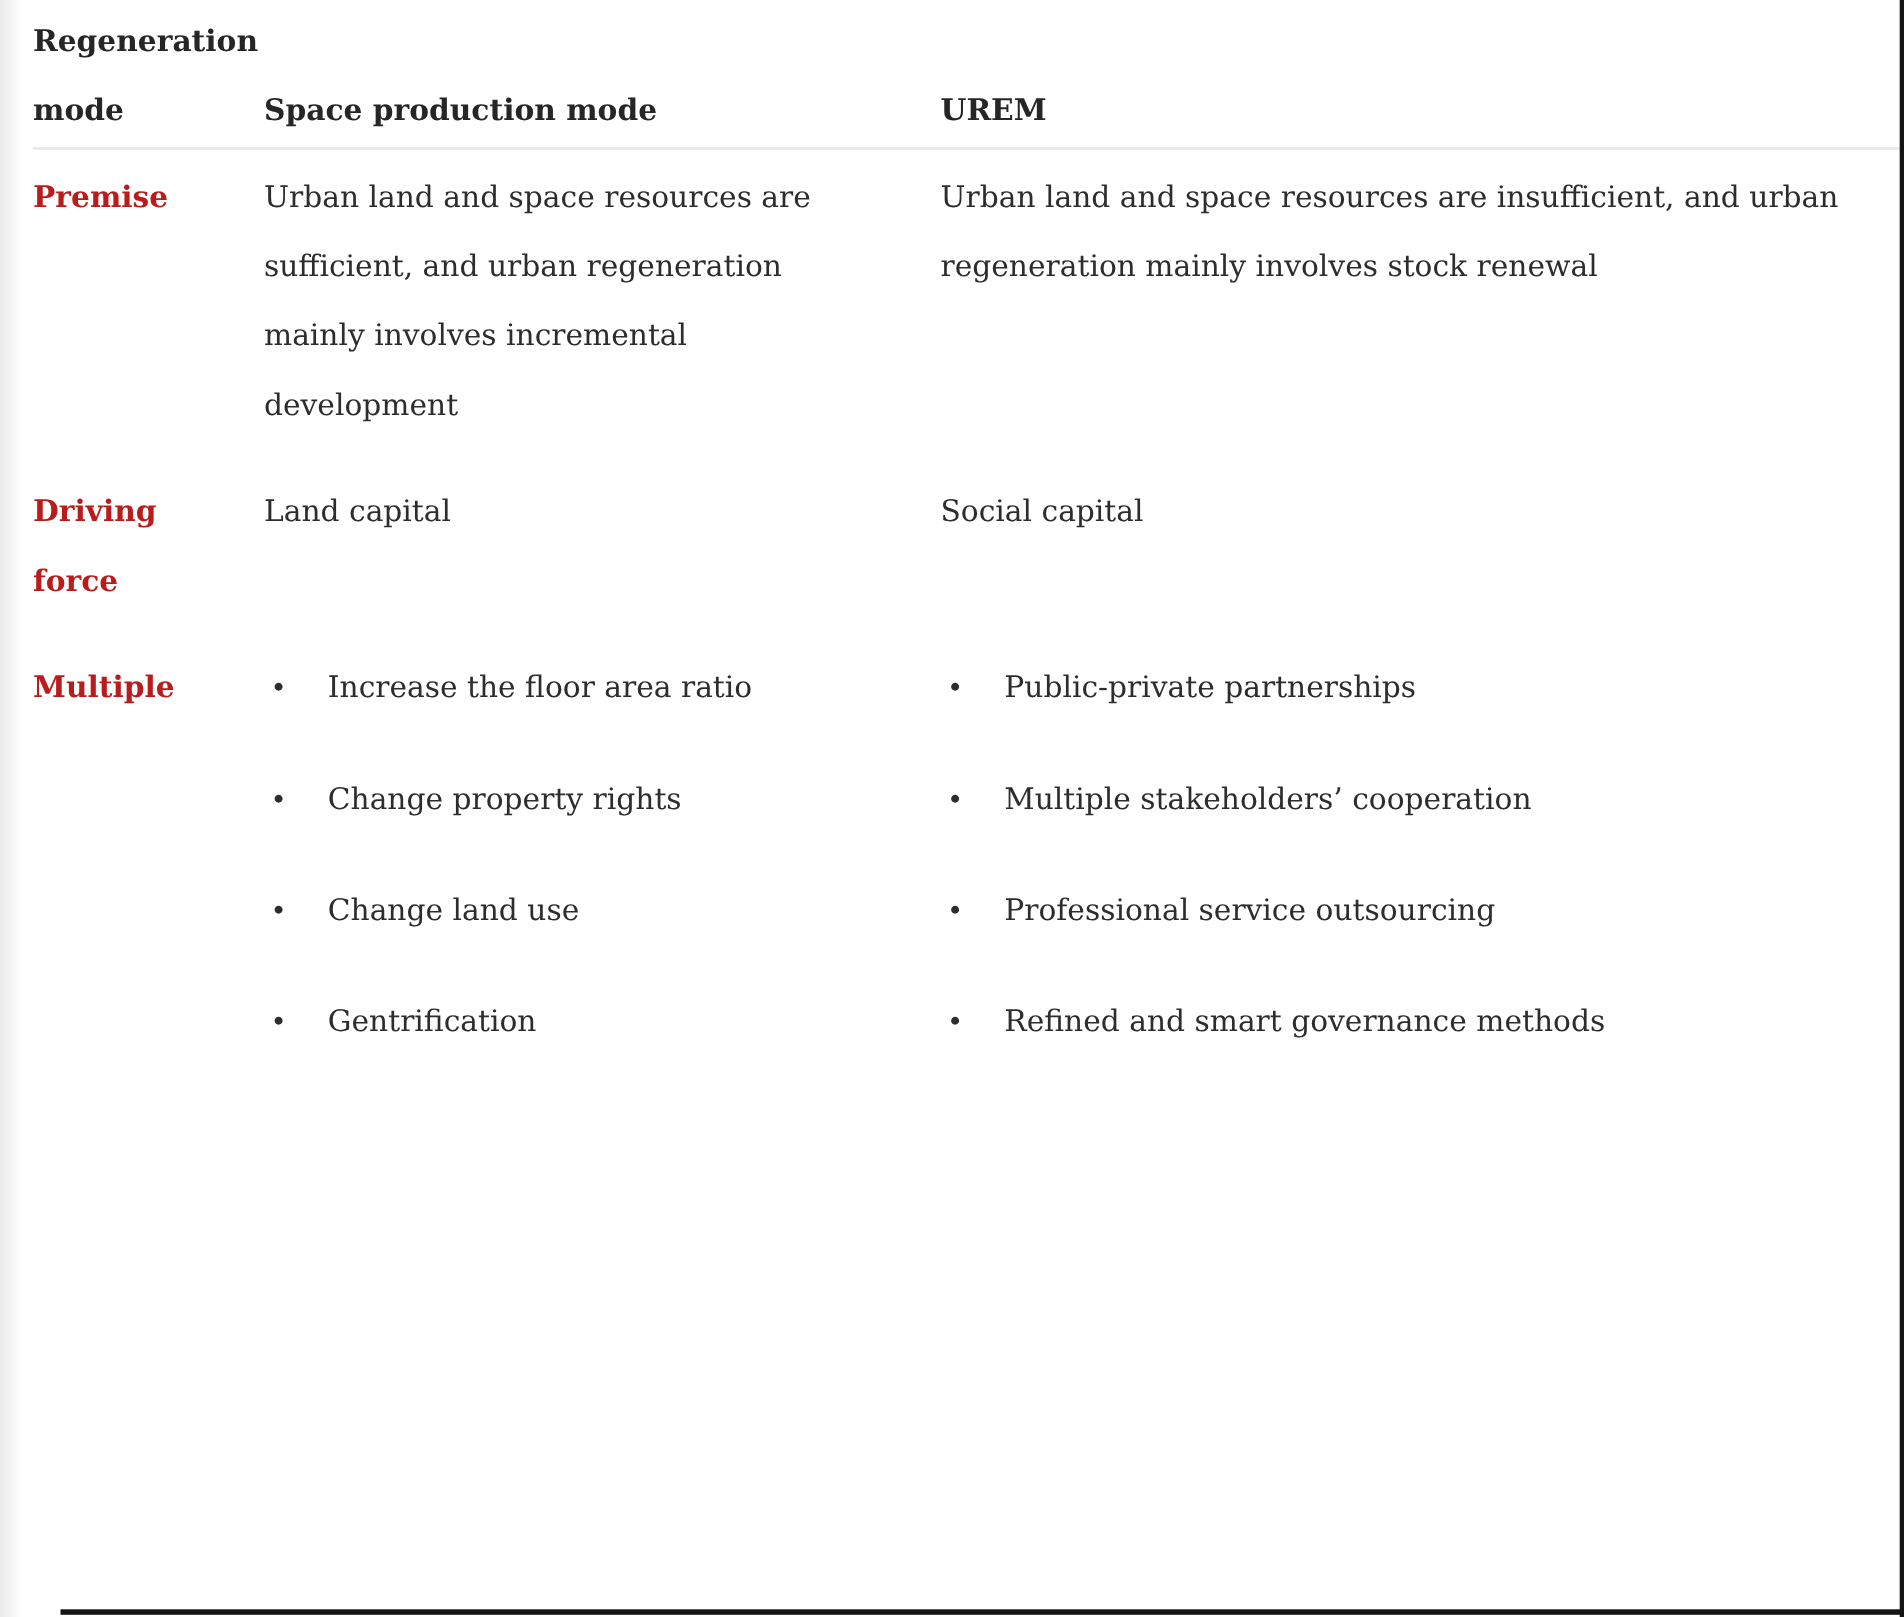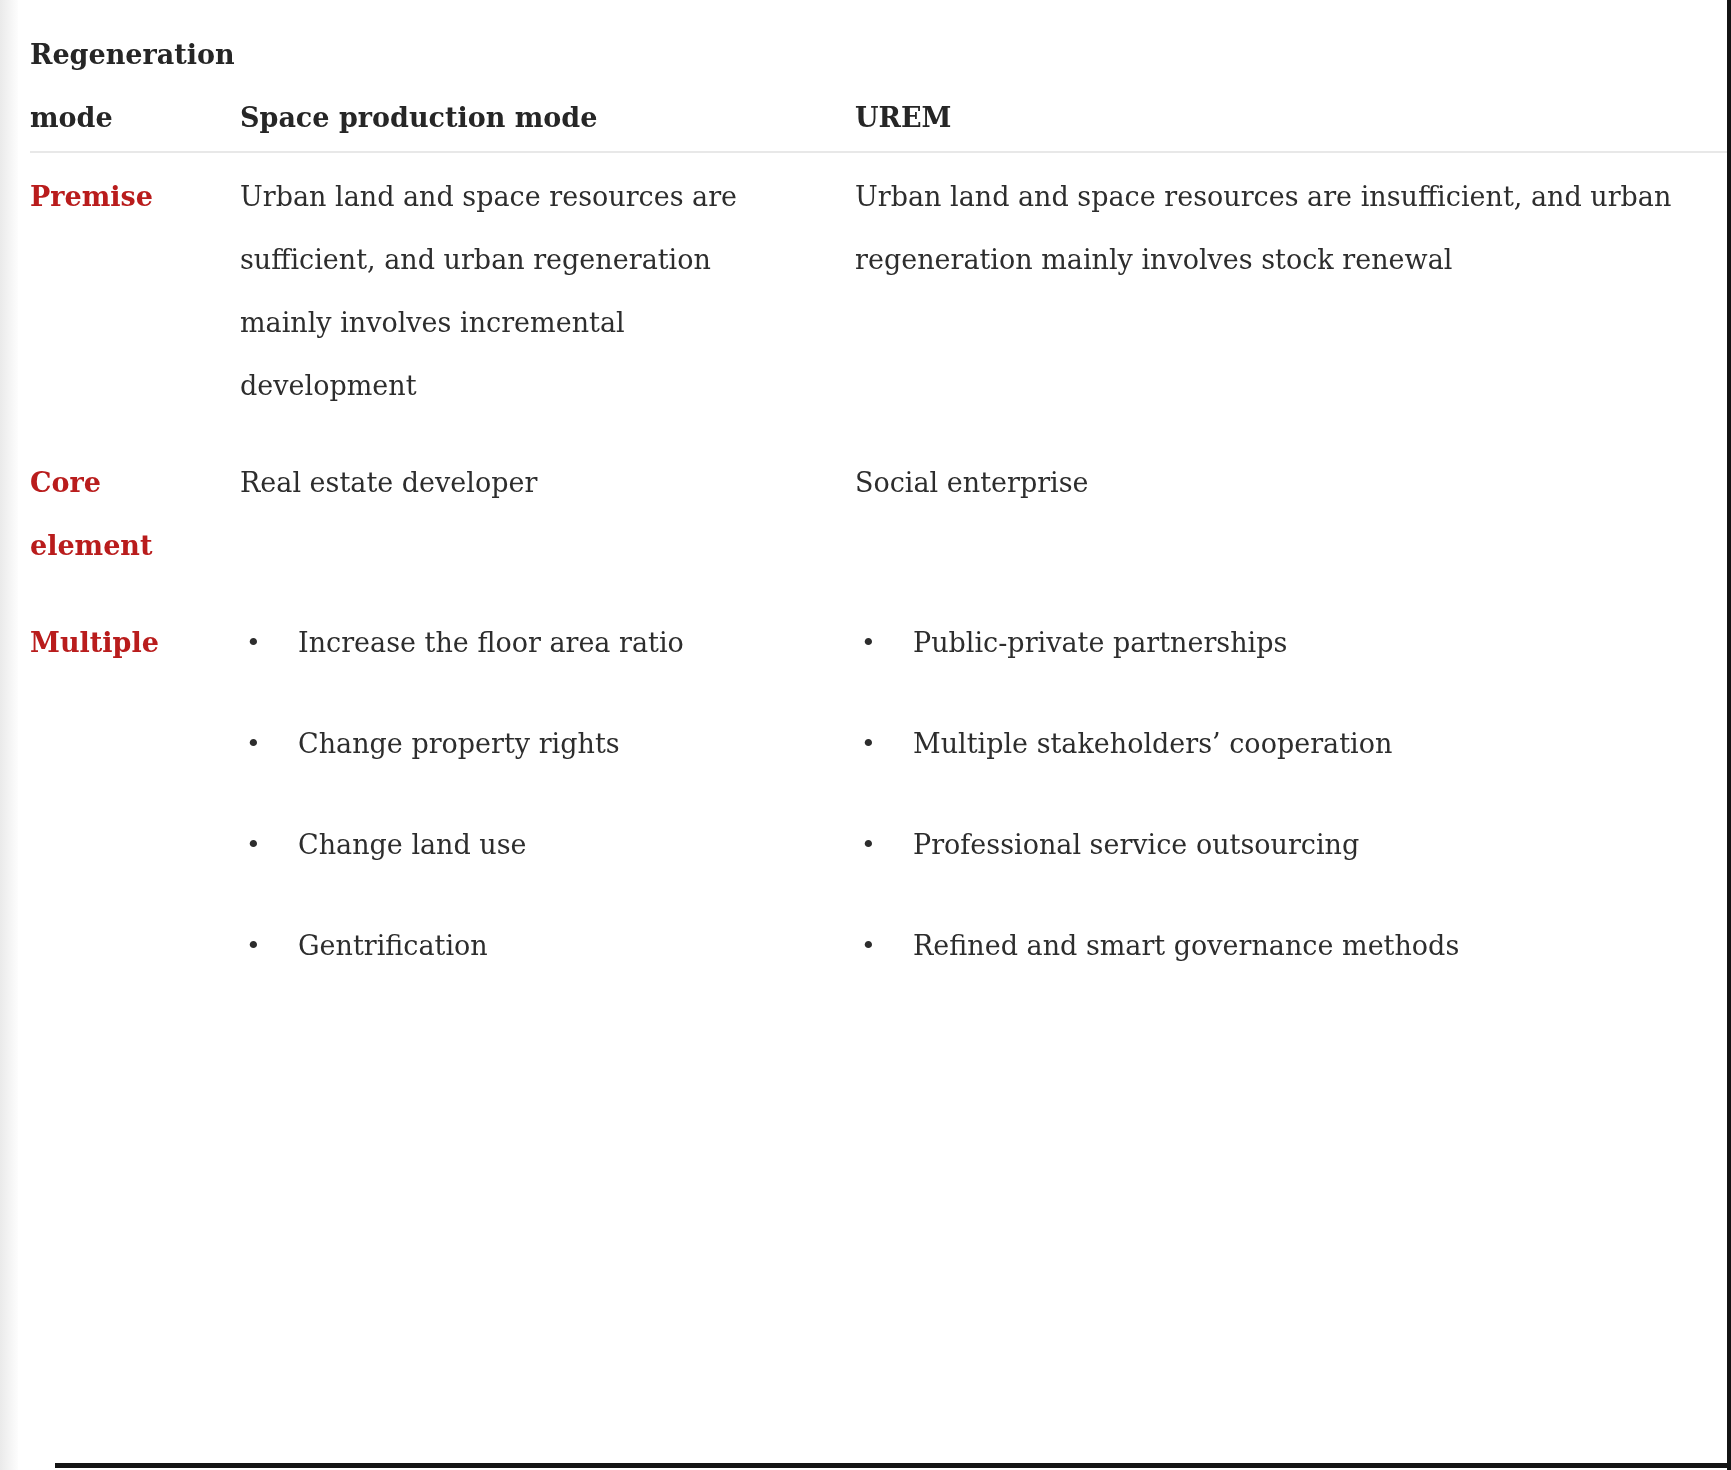--- a/index.html
+++ b/index.html
@@ -18,21 +18,21 @@
   }
   .edge-right {
     position: absolute; right: 0; top: 0; bottom: 0; width: 4px;
     background: #141414;
   }
   .edge-bottom {
     position: absolute; left: 55px; right: 0; bottom: 2px; height: 5px;
     background: #141414;
   }
   table.cmp {
-    position: absolute; left: 30px; top: 23px;
+    position: absolute; left: 30px; top: 6px;
     width: 1697px;
     border-collapse: collapse;
     table-layout: fixed;
     font-size: 27px;
     line-height: 63px;
   }
   col.c1 { width: 210px; }
   col.c2 { width: 615px; }
   col.c3 { width: 872px; }
   th {
@@ -80,23 +80,23 @@
         <th class="h3">UREM</th>
       </tr>
     </thead>
     <tbody>
       <tr>
         <td class="label">Premise</td>
         <td class="space">Urban land and space resources are sufficient, and urban regeneration mainly involves incremental development</td>
         <td class="urem">Urban land and space resources are insufficient, and urban regeneration mainly involves stock renewal</td>
       </tr>
       <tr>
-        <td class="label">Core element</td>
-        <td class="space">Real estate developer</td>
-        <td class="urem">Social enterprise</td>
+        <td class="label">Driving force</td>
+        <td class="space">Land capital</td>
+        <td class="urem">Social capital</td>
       </tr>
       <tr>
         <td class="label">Multiple</td>
         <td class="space">
           <ul class="bullets">
             <li>
               <span class="bullet">•</span>
               <span>Increase the floor area ratio</span>
             </li>
             <li>

